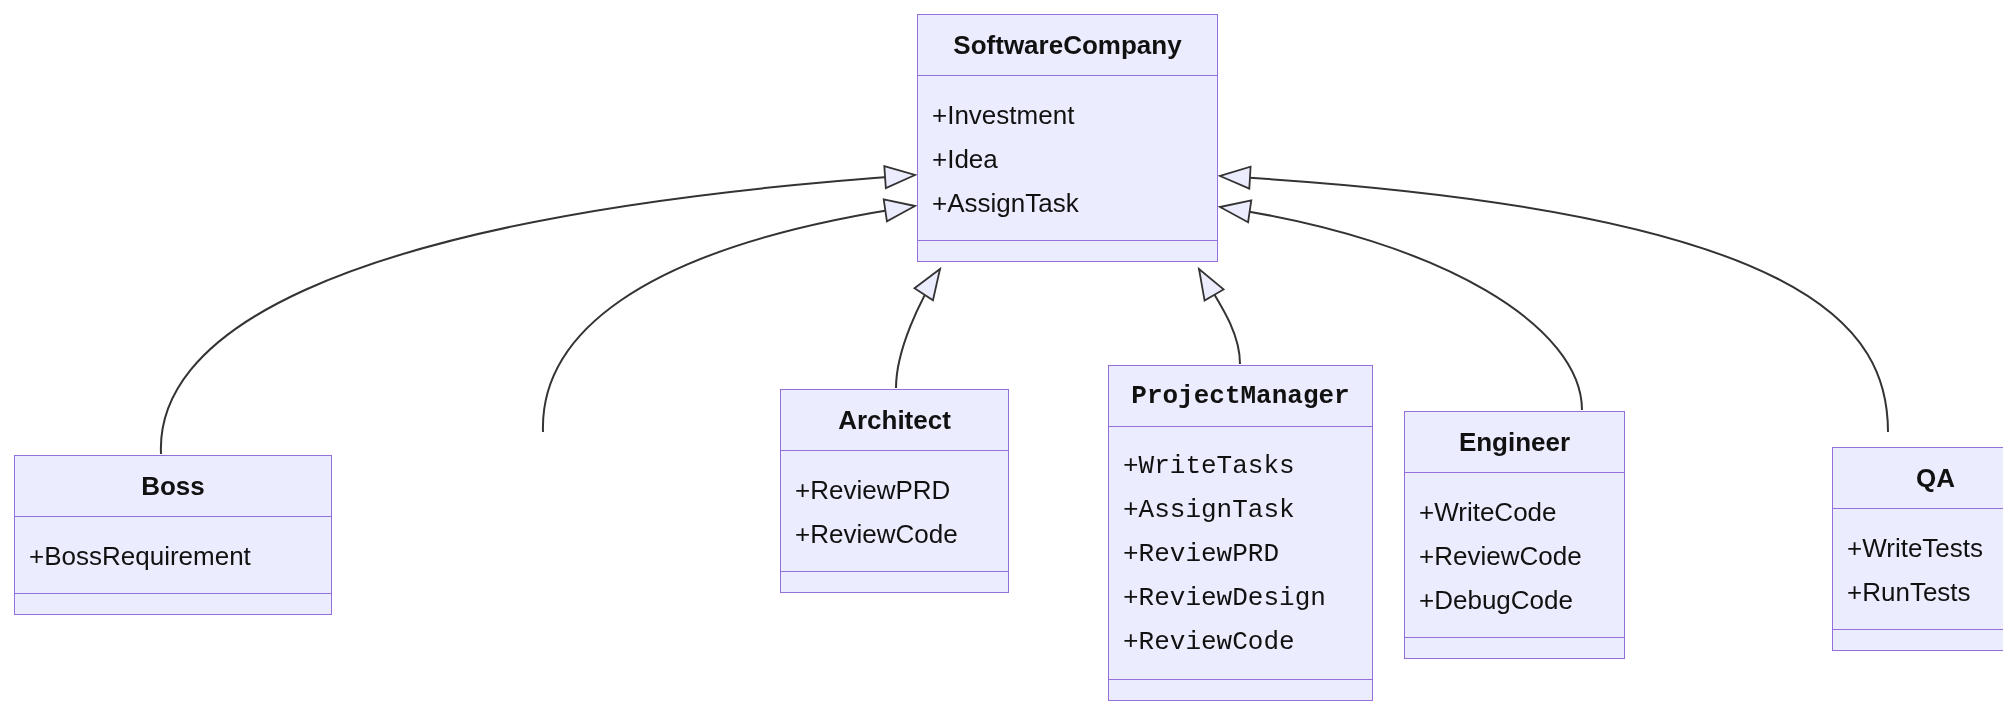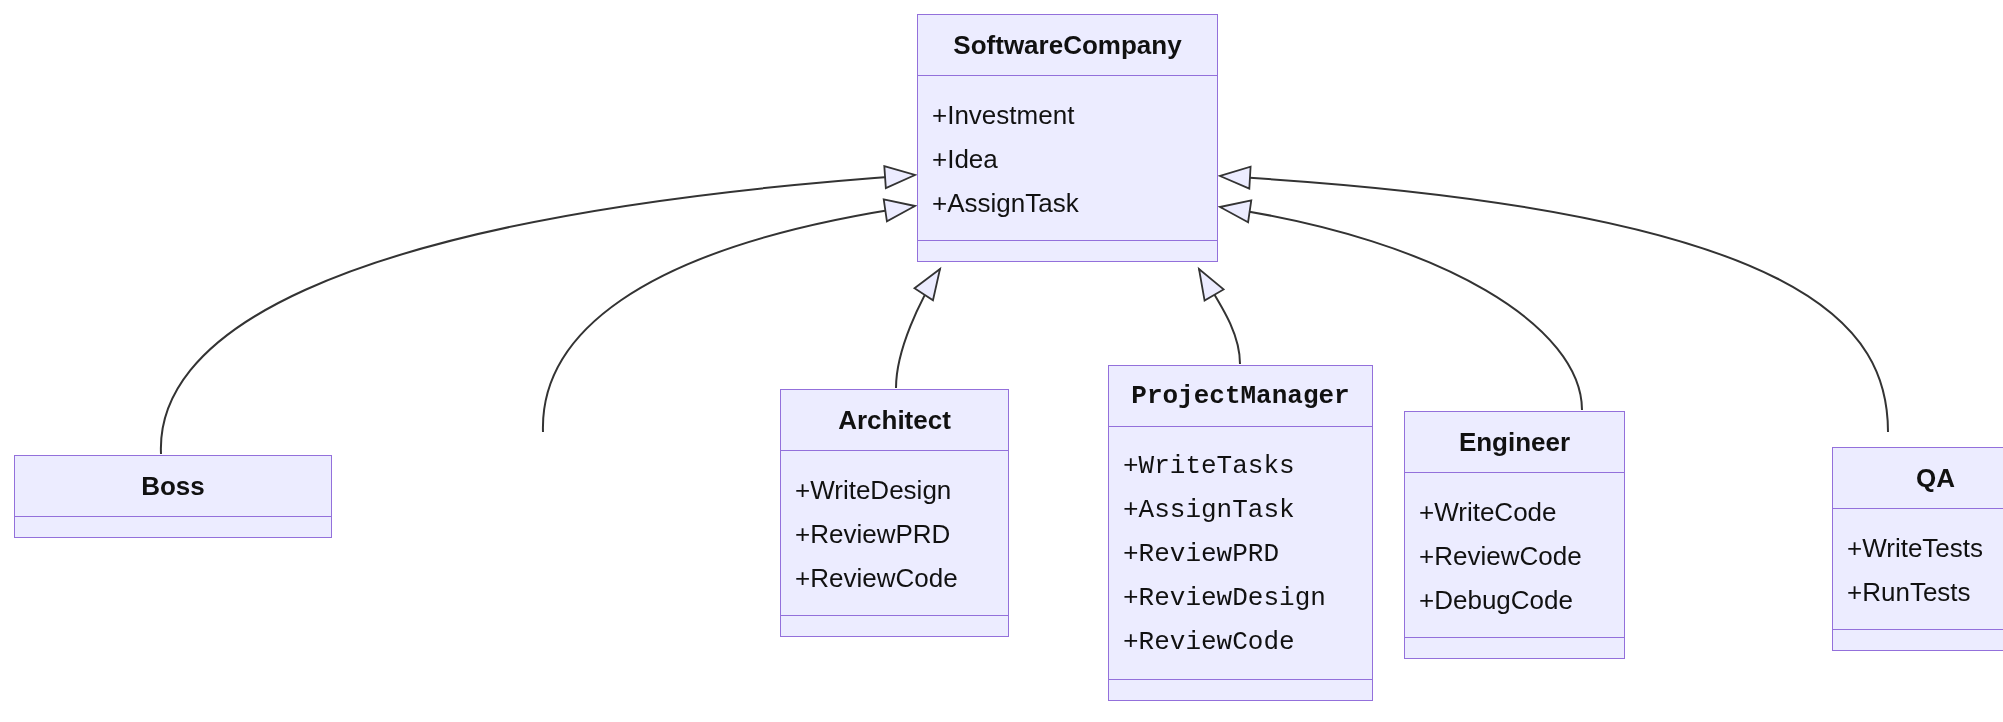--- a/index.html
+++ b/index.html
@@ -60,28 +60,30 @@
     <ul class="cls-members">
       <li>+Investment</li>
       <li>+Idea</li>
       <li>+AssignTask</li>
     </ul>
     <div class="cls-methods"></div>
   </div>
 
   <div class="cls" style="left:14px;top:455px;width:318px;">
     <div class="cls-title">Boss</div>
+    <ul class="cls-members">
+      <li>+BossRequirement</li>
+    </ul>
     <div class="cls-methods"></div>
   </div>
 
 
   <div class="cls" style="left:780px;top:389px;width:229px;">
     <div class="cls-title">Architect</div>
     <ul class="cls-members">
-      <li>+WriteDesign</li>
       <li>+ReviewPRD</li>
       <li>+ReviewCode</li>
     </ul>
     <div class="cls-methods"></div>
   </div>
 
   <div class="cls" style="left:1108px;top:365px;width:265px;font-family:Liberation Mono, monospace;">
     <div class="cls-title">ProjectManager</div>
     <ul class="cls-members">
       <li>+WriteTasks</li>

